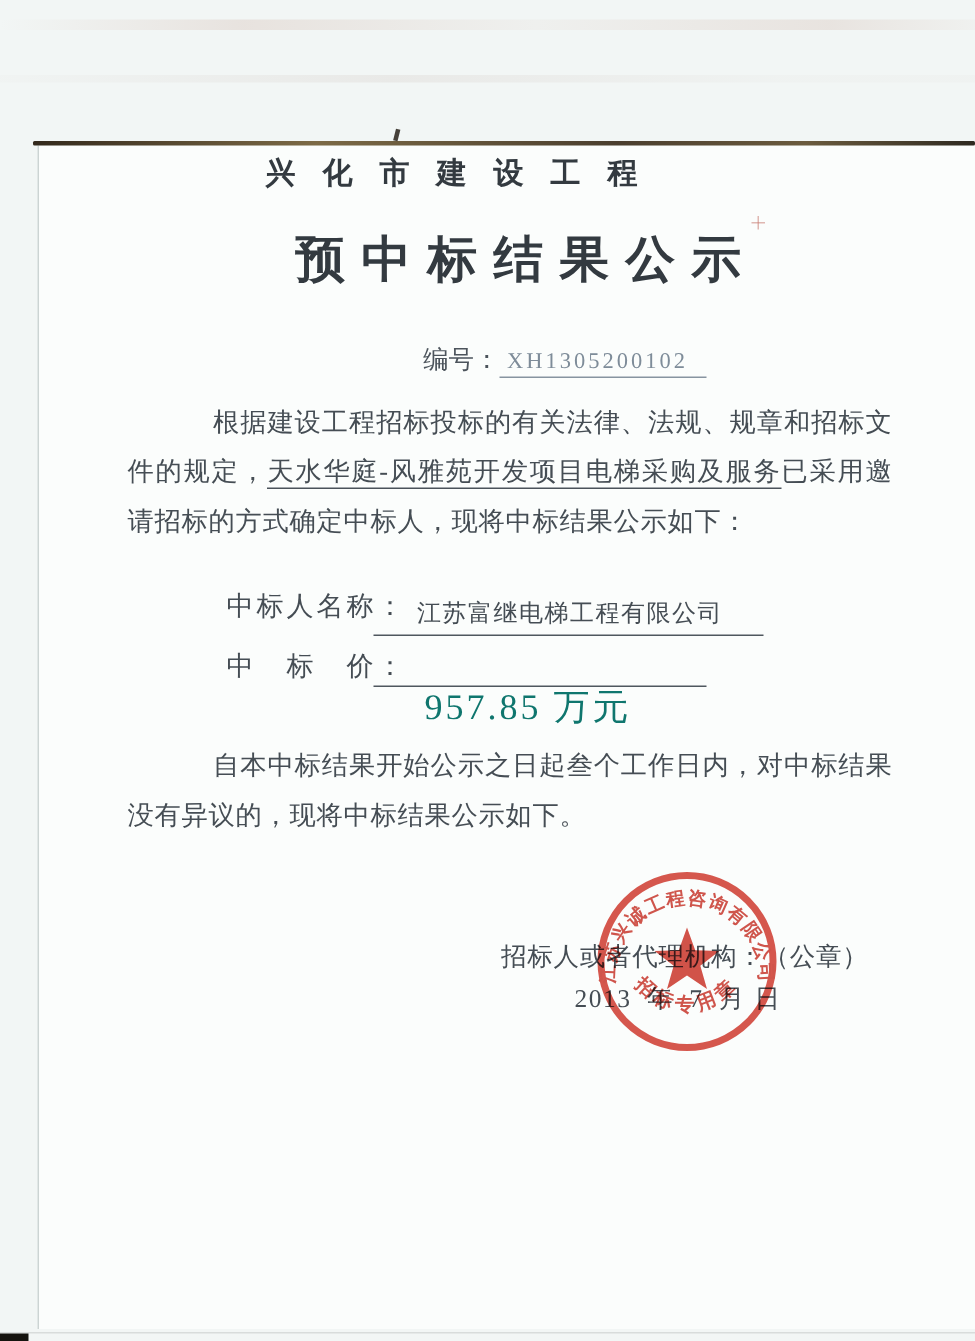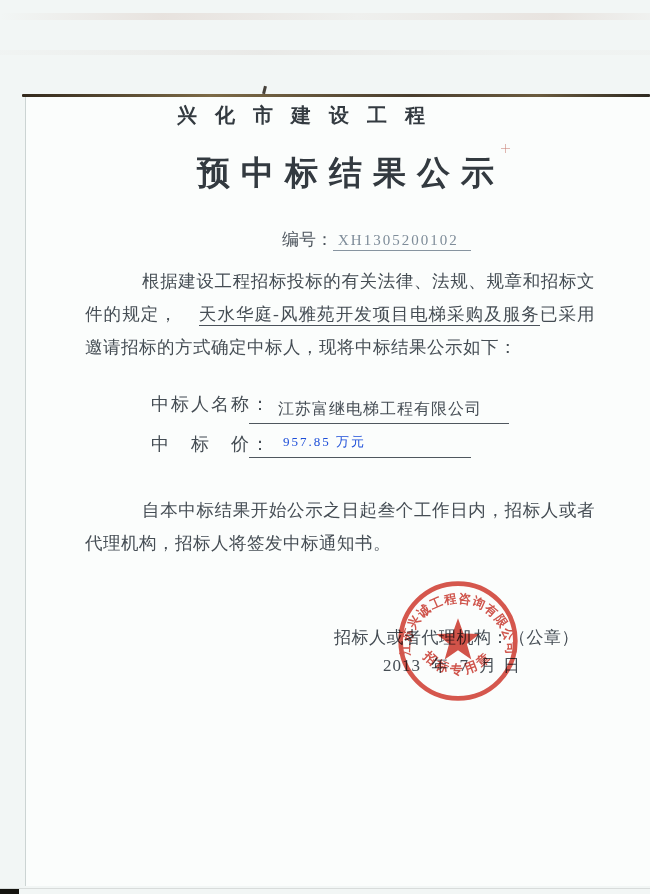--- a/index.html
+++ b/index.html
@@ -28,28 +28,28 @@
   .doc-text{color:#454d54;}
   .title1{left:177px;top:102px;font-size:20px;font-weight:bold;letter-spacing:18px;color:#333a40;white-space:nowrap;}
   .title2{left:197px;top:151px;font-size:33px;font-weight:bold;letter-spacing:11px;color:#333a40;white-space:nowrap;}
   .docnum{left:282px;top:228px;font-size:17px;color:#4c545c;white-space:nowrap;}
   .docnum-value{font-size:15px;color:#7e8c99;letter-spacing:2px;
     border-bottom:1px solid #8794a0;padding:0 12px 2px 5px;text-align:center;}
   .para{left:85px;width:510px;font-size:17.5px;line-height:33px;letter-spacing:.5px;
     color:#454d54;text-indent:57px;text-align:justify;}
   .p1{top:265px;}
   .p2{top:494px;}
-  .u-project{border-bottom:1px solid #4a525a;padding-bottom:1px;margin-left:21px;}
+  .u-project{border-bottom:1px solid #4a525a;padding-bottom:1px;}
   .row-label{font-size:18px;color:#454d54;letter-spacing:2px;white-space:nowrap;}
   .winner-label{left:151px;top:392px;}
   .winner-underline{left:249px;top:423px;width:260px;height:1px;background:#4f575e;}
   .winner-value{left:278px;top:399px;font-size:16px;letter-spacing:1px;color:#454d54;white-space:nowrap;}
   .price-label{left:151px;top:432px;}
   .price-underline{left:249px;top:457px;width:222px;height:1px;background:#4f575e;}
-  .price-value{left:283px;top:433px;font-size:13px;letter-spacing:2px;color:#1d4ed8;white-space:nowrap;}
+  .price-value{left:283px;top:455px;font-size:24px;letter-spacing:2px;color:#0f766e;white-space:nowrap;}
   .signature{left:334px;top:626px;font-size:17px;color:#454d54;letter-spacing:.5px;white-space:nowrap;}
   .date-prefix{left:383px;top:654px;font-size:17px;color:#454d54;letter-spacing:1px;word-spacing:5px;white-space:nowrap;}
   .date-suffix{left:503px;top:654px;font-size:17px;color:#454d54;}
 
   
   .stamp{left:396px;top:579px;width:124px;height:124px;
     mix-blend-mode:multiply;opacity:.92;}
   .stamp svg{width:100%;height:100%;display:block;}
   .stamp text{font-family:"Liberation Serif","DejaVu Serif",serif;font-weight:bold;}
 </style>
@@ -76,21 +76,21 @@
 </div>
 
 <div class="abs row-label winner-label">中标人名称：</div>
 <div class="abs winner-underline"></div>
 <div class="abs winner-value">江苏富继电梯工程有限公司</div>
 
 <div class="abs row-label price-label">中　标　价：</div>
 <div class="abs price-underline"></div>
 <div class="abs price-value">957.85 万元</div>
 
-<div class="abs para p2">自本中标结果开始公示之日起叁个工作日内，招标人或者代理机构，招标人将签发中标通知书。</div>
+<div class="abs para p2">自本中标结果开始公示之日起叁个工作日内，对中标结果没有异议的，现将中标结果公示如下。</div>
 
 <div class="abs signature">招标人或者代理机构：（公章）</div>
 <div class="abs date-prefix">2013 年 7 月</div>
 <div class="abs date-suffix">日</div>
 
 <div class="abs stamp">
   <svg viewBox="0 0 120 120">
     <defs>
       <path id="arcTop" d="M 13 70 A 47 47 0 1 1 107 70" fill="none"></path>
       <path id="arcBottom" d="M 25 73 A 42 42 0 0 0 95 73" fill="none"></path>

